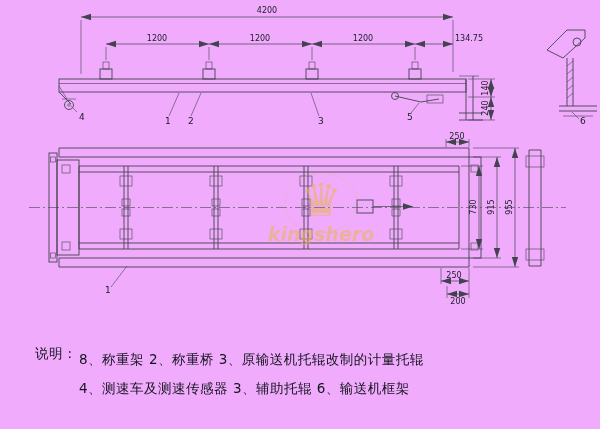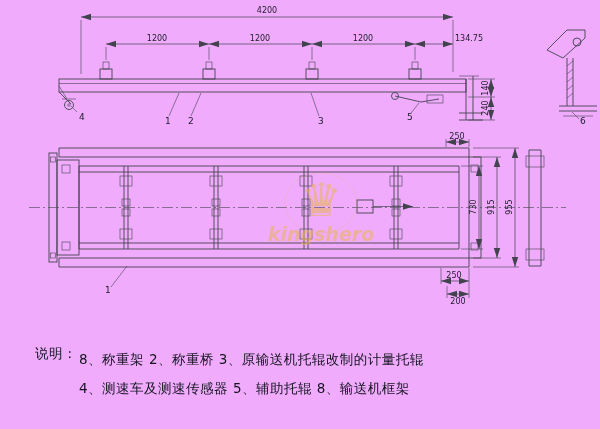--- a/index.html
+++ b/index.html
@@ -260,17 +260,17 @@
     <ellipse cx="300" cy="203" rx="36" ry="30" fill="none" stroke="#e7b64e" stroke-width="1" opacity="0.4"></ellipse>
     <text x="300" y="216" text-anchor="middle" font-size="46" fill="#e7b64e">♛</text>
     <text x="300" y="241" text-anchor="middle" font-size="19" font-style="italic" font-weight="bold" fill="#e7b64e">kingshero</text>
   </g>
 </svg>
 
   <div class="legend">
     <span class="legend-label">说明：</span>
     <div class="legend-lines">
       <div>8、称重架  2、称重桥  3、原输送机托辊改制的计量托辊</div>
-      <div>4、测速车及测速传感器   5、辅助托辊   8、输送机框架</div>
+      <div>4、测速车及测速传感器   3、辅助托辊   6、输送机框架</div>
     </div>
   </div>
 
 </div>
 
 </body></html>

